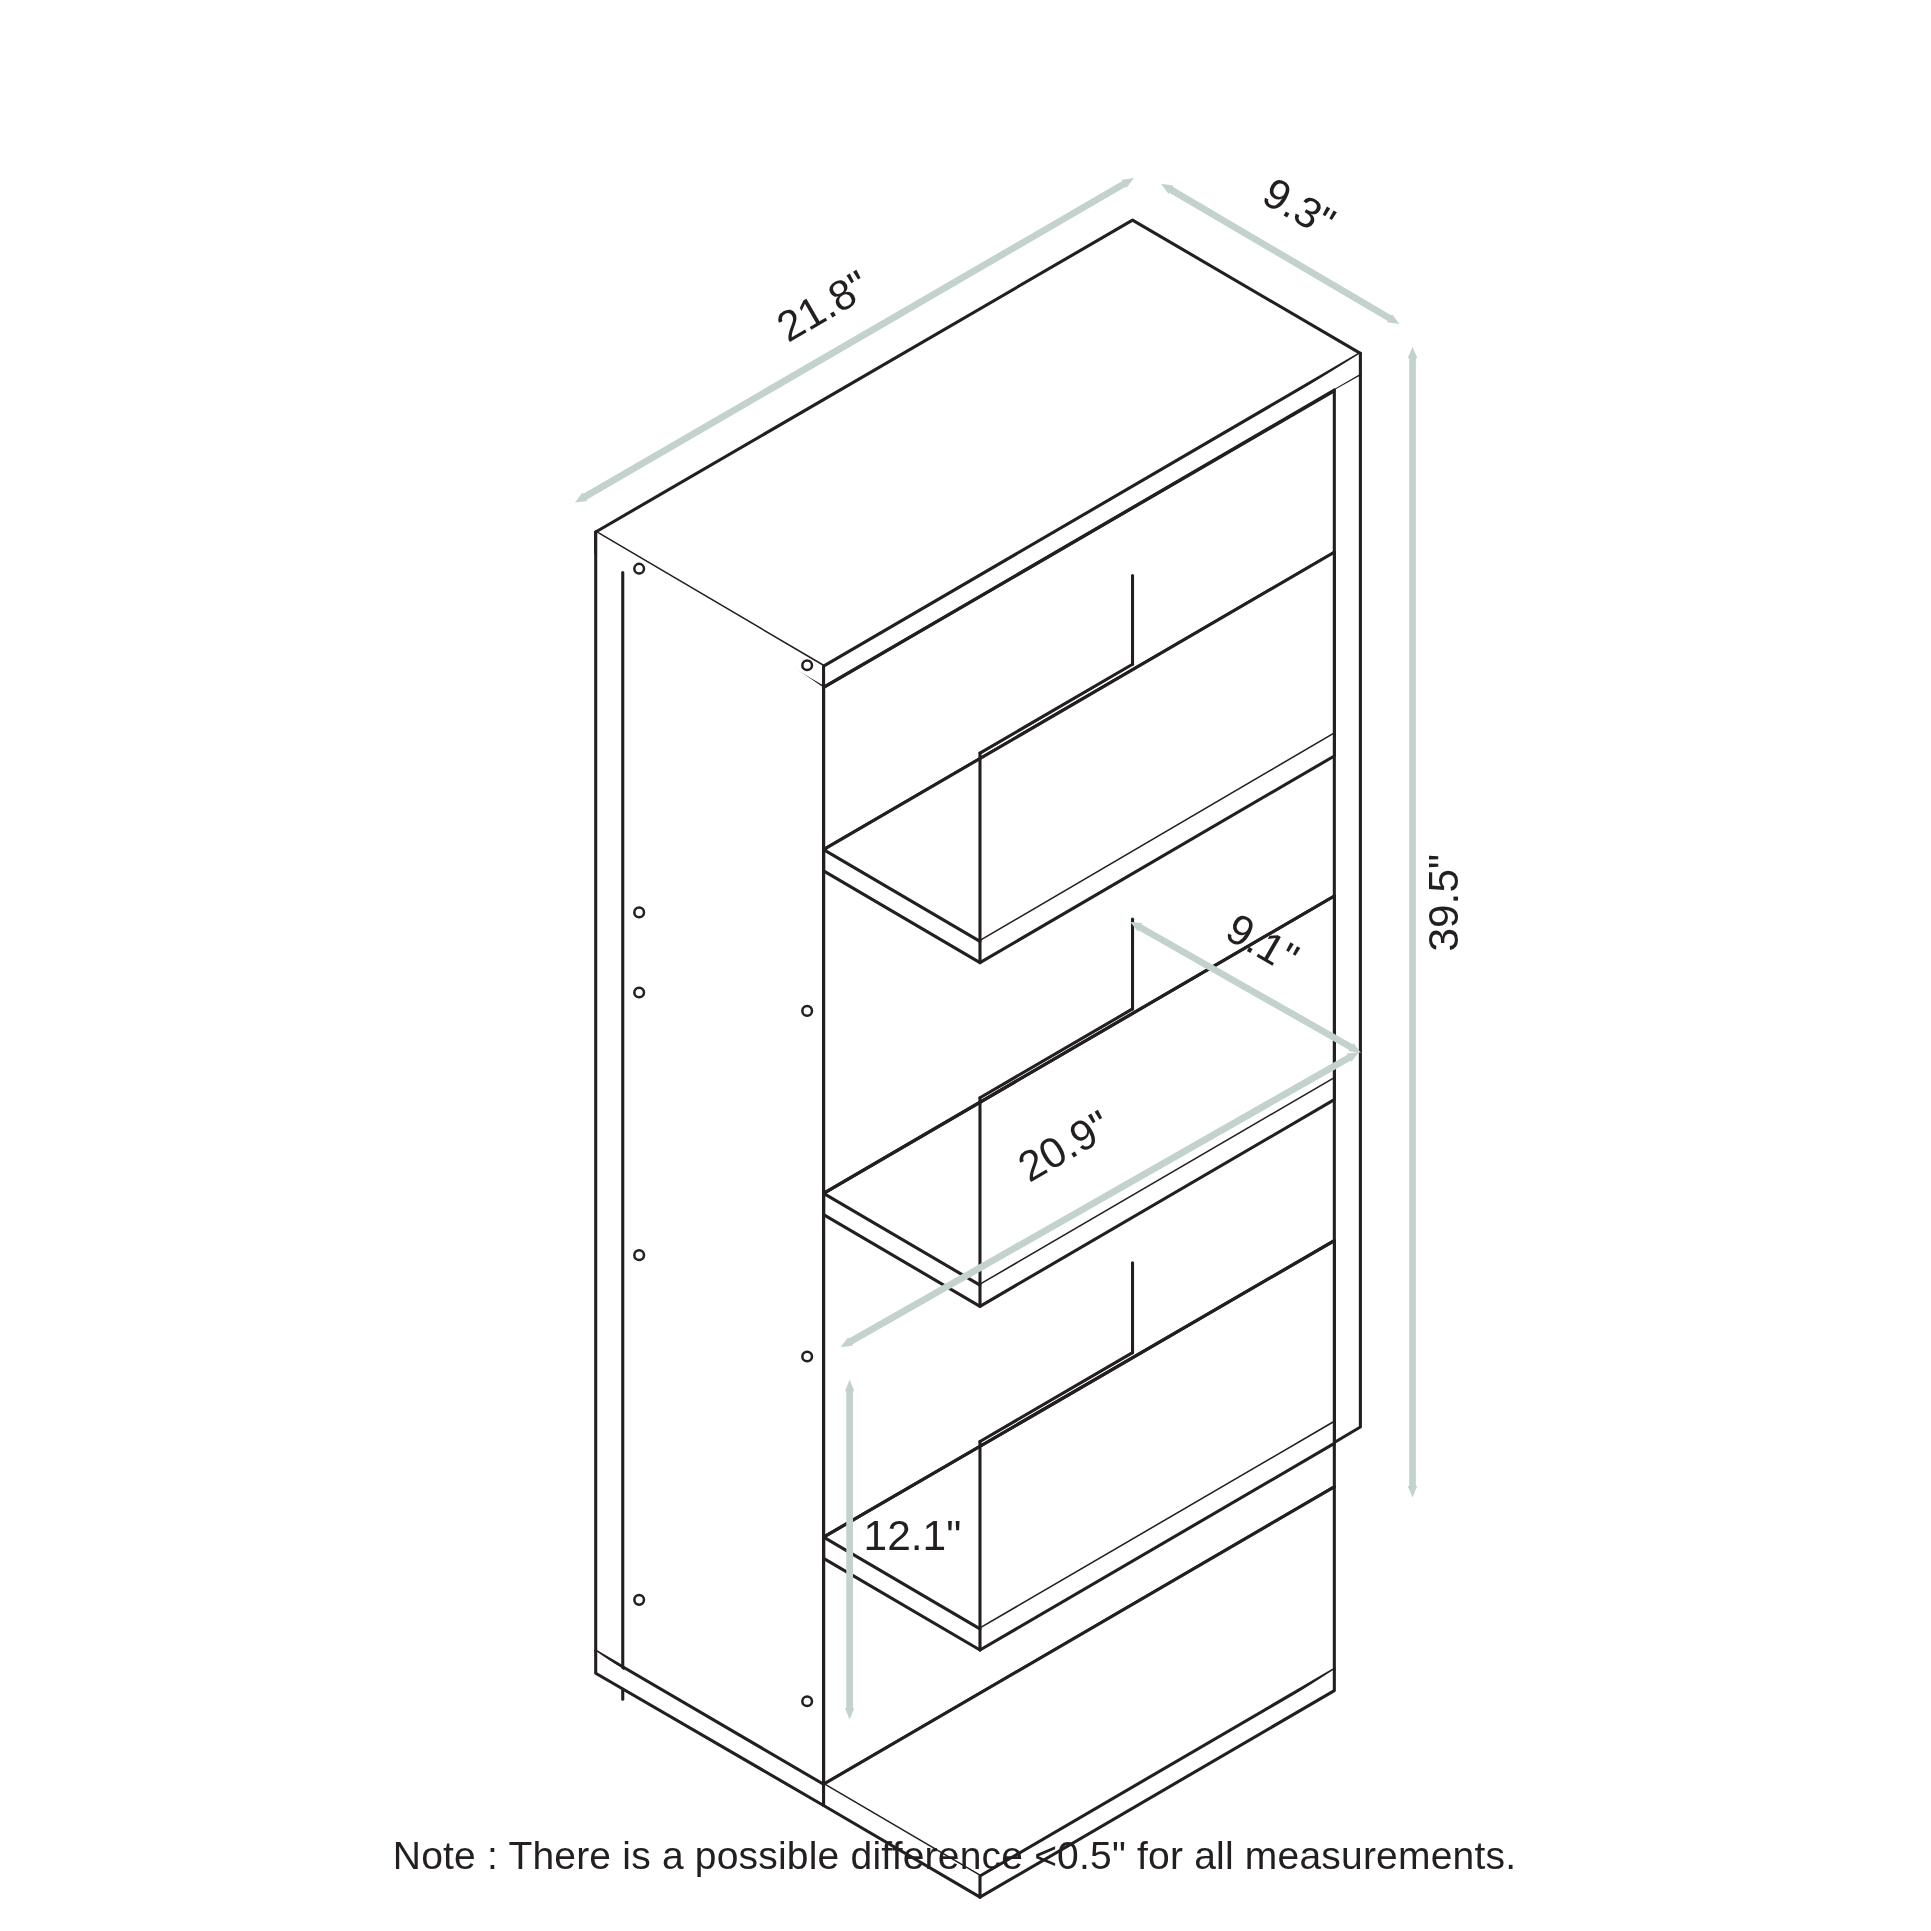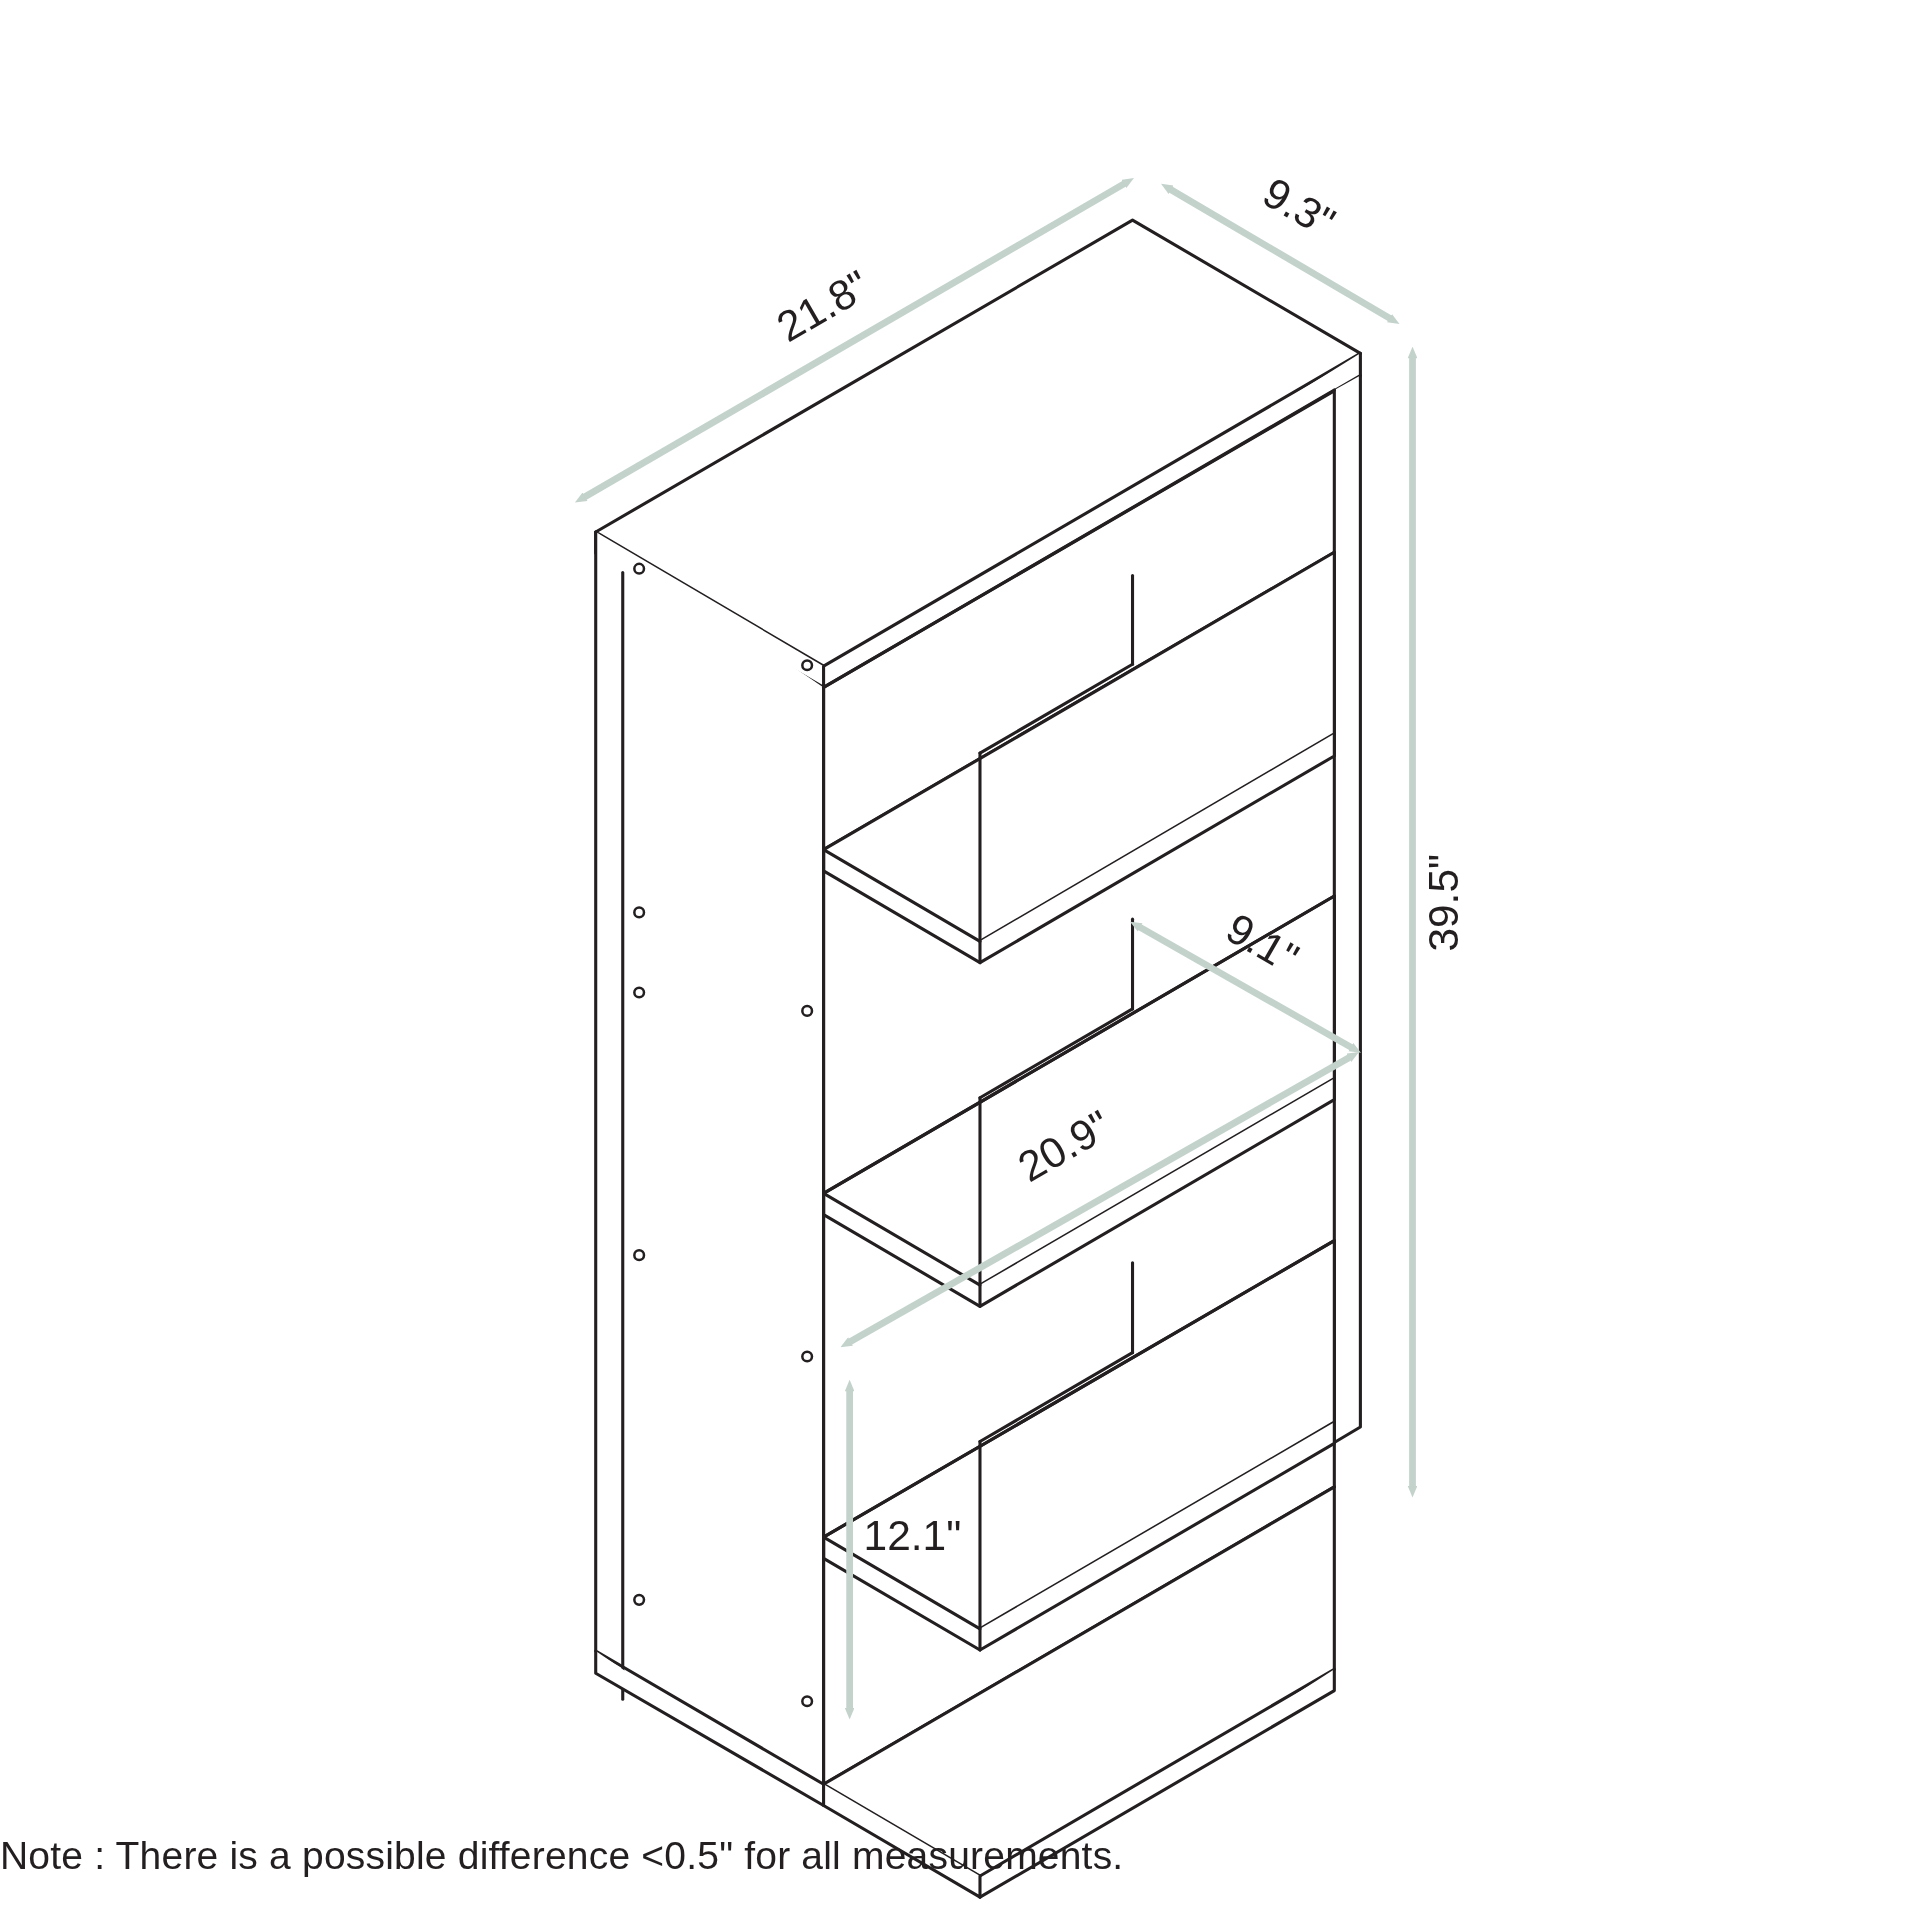--- a/index.html
+++ b/index.html
@@ -24,21 +24,21 @@
     top: 0;
     width: 1931px;
     height: 1931px;
     display: block;
   }
   .note-text {
     position: absolute;
     left: 0;
     top: 1834px;
     width: 1909px;
-    text-align: left;
+    text-align: center;
     font-size: 39px;
     color: #231f20;
     font-family: "Liberation Sans", sans-serif;
     letter-spacing: 0.2px;
   }
 </style>
 </head>
 <body>
 
 <div id="diagram-root">

